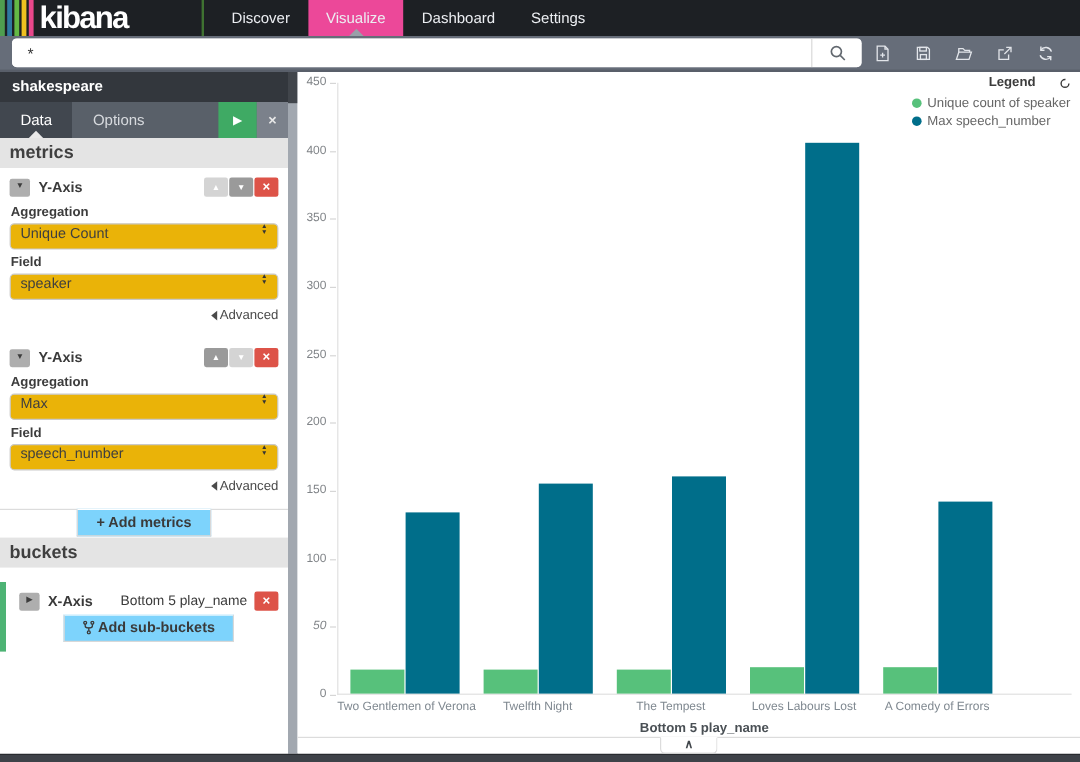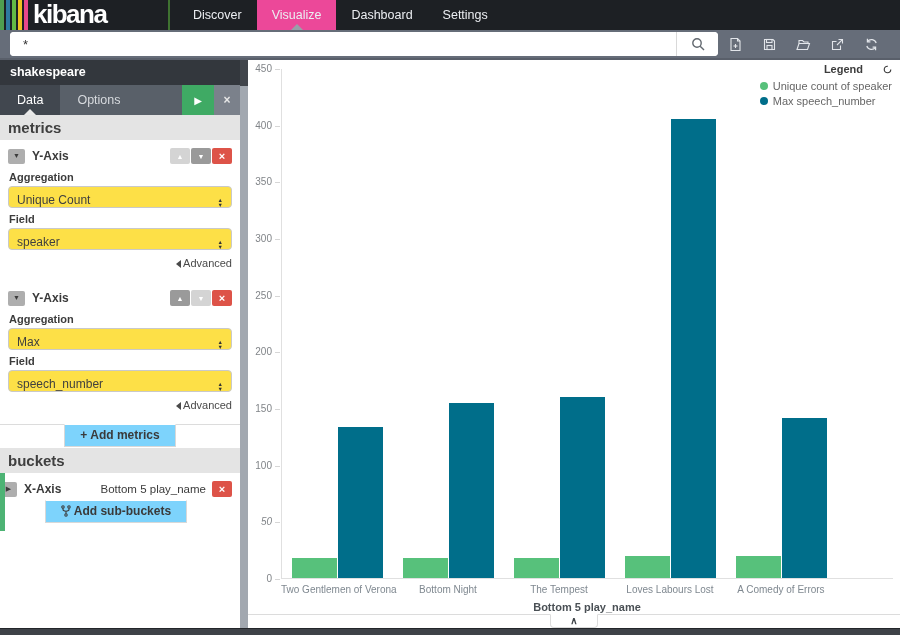--- a/index.html
+++ b/index.html
@@ -65,35 +65,35 @@
     color:#3c3c3c; font-size:7px; line-height:14px; text-align:center; margin-right:7px;
     cursor:pointer; padding:0; }
   .agg-title { font-weight:bold; font-size:12px; color:#3a3a3a; }
   .btn-group { margin-left:auto; display:flex; gap:1px; }
   .gbtn { width:20px; height:16px; border:none; border-radius:2px; color:#fff;
     font-size:7px; line-height:15px; text-align:center; cursor:pointer; padding:0; }
   .gbtn.light { background:#d4d4d4; }
   .gbtn.dark  { background:#9a9a9a; }
   .gbtn.red   { background:#dd5348; font-size:11px; font-weight:bold; }
   .form-label { font-weight:bold; font-size:11px; color:#3c3c3c; margin:5px 1px 3px; }
-  .select { height:22px; border:1px solid #c9c9c9; border-radius:4px; background:#fde047;
-    display:flex; align-items:flex-end; padding:0 8px; font-size:12px; color:#3f3f3f;
+  .select { height:22px; border:1px solid #c9c9c9; border-radius:4px; background:#eab308;
+    display:flex; align-items:flex-start; padding:0 8px; font-size:12px; color:#3f3f3f;
     cursor:pointer; }
   .spinner { margin-left:auto; display:flex; flex-direction:column; font-size:5.5px;
     color:#333; line-height:4.5px; }
   .advanced { text-align:right; font-size:11px; color:#4a4a4a; margin:7px 0 9px;
     cursor:pointer; }
   .adv-arrow { display:inline-block; width:0; height:0; border-top:4px solid transparent;
     border-bottom:4px solid transparent; border-right:5px solid #4a4a4a;
     margin-right:2px; vertical-align:-1px; }
   .add-row { border-top:1px solid #dcdcdc; text-align:center; height:24px; }
   .add-btn { position:relative; top:-1px; background:#7dd3fc; border:1px solid #d8d8d8;
     border-top-color:#fff; font-weight:bold; font-size:12px; color:#3a3a3a;
     padding:3px 15px 4px; cursor:pointer; }
-  .bucket-block { position:relative; padding:3px 8px 4px 0; }
+  .bucket-block { position:relative; padding:3px 8px 4px 16px;margin-top:12px; }
   .bucket-strip { position:absolute; left:0; top:0; bottom:0; width:5px; background:#4db374; }
   .bucket-summary { margin-left:auto; font-size:11.5px; color:#3a3a3a; padding-right:6px; }
   .subbucket-row { text-align:center; height:26px; margin-top:2px; }
 
   
   .legend { position:absolute; top:3px; right:8px; text-align:right; z-index:2; }
   .legend-title { font-size:11px; font-weight:bold; color:#3c3c3c; display:flex;
     align-items:center; justify-content:flex-end; gap:20px; cursor:pointer; }
   .legend-items { display:inline-block; text-align:left; margin-top:2px; }
   .legend-item { display:flex; align-items:center; gap:5px; font-size:11px;
@@ -361,21 +361,21 @@
         <div class="bar" title="Max speech_number: 154" style="left: 167px; width: 45px; height: 174.533px; background: rgb(0, 110, 138);"></div>
         <div class="bar" title="Unique count of speaker: 18" style="left: 232px; width: 45px; height: 20.4px; background: rgb(87, 193, 123);"></div>
         <div class="bar" title="Max speech_number: 160" style="left: 278px; width: 45px; height: 181.333px; background: rgb(0, 110, 138);"></div>
         <div class="bar" title="Unique count of speaker: 19" style="left: 343px; width: 45px; height: 21.5333px; background: rgb(87, 193, 123);"></div>
         <div class="bar" title="Max speech_number: 405" style="left: 389px; width: 45px; height: 459px; background: rgb(0, 110, 138);"></div>
         <div class="bar" title="Unique count of speaker: 19" style="left: 454px; width: 45px; height: 21.5333px; background: rgb(87, 193, 123);"></div>
         <div class="bar" title="Max speech_number: 141" style="left: 500px; width: 45px; height: 159.8px; background: rgb(0, 110, 138);"></div>
       </div>
     <div class="xlabels" id="xlabels">
         <div class="xcat" style="left: 0px; width: 112px;">Two Gentlemen of Verona</div>
-        <div class="xcat" style="left: 111px; width: 112px;">Bottom Night</div>
+        <div class="xcat" style="left: 111px; width: 112px;">Twelfth Night</div>
         <div class="xcat" style="left: 222px; width: 112px;">The Tempest</div>
         <div class="xcat" style="left: 333px; width: 112px;">Loves Labours Lost</div>
         <div class="xcat" style="left: 444px; width: 112px;">A Comedy of Errors</div>
       </div>
     <div class="xtitle">Bottom 5 play_name</div>
 
     <div class="spy-row">
       <button class="spy-btn"><span>∧</span></button>
     </div>
   </div>

